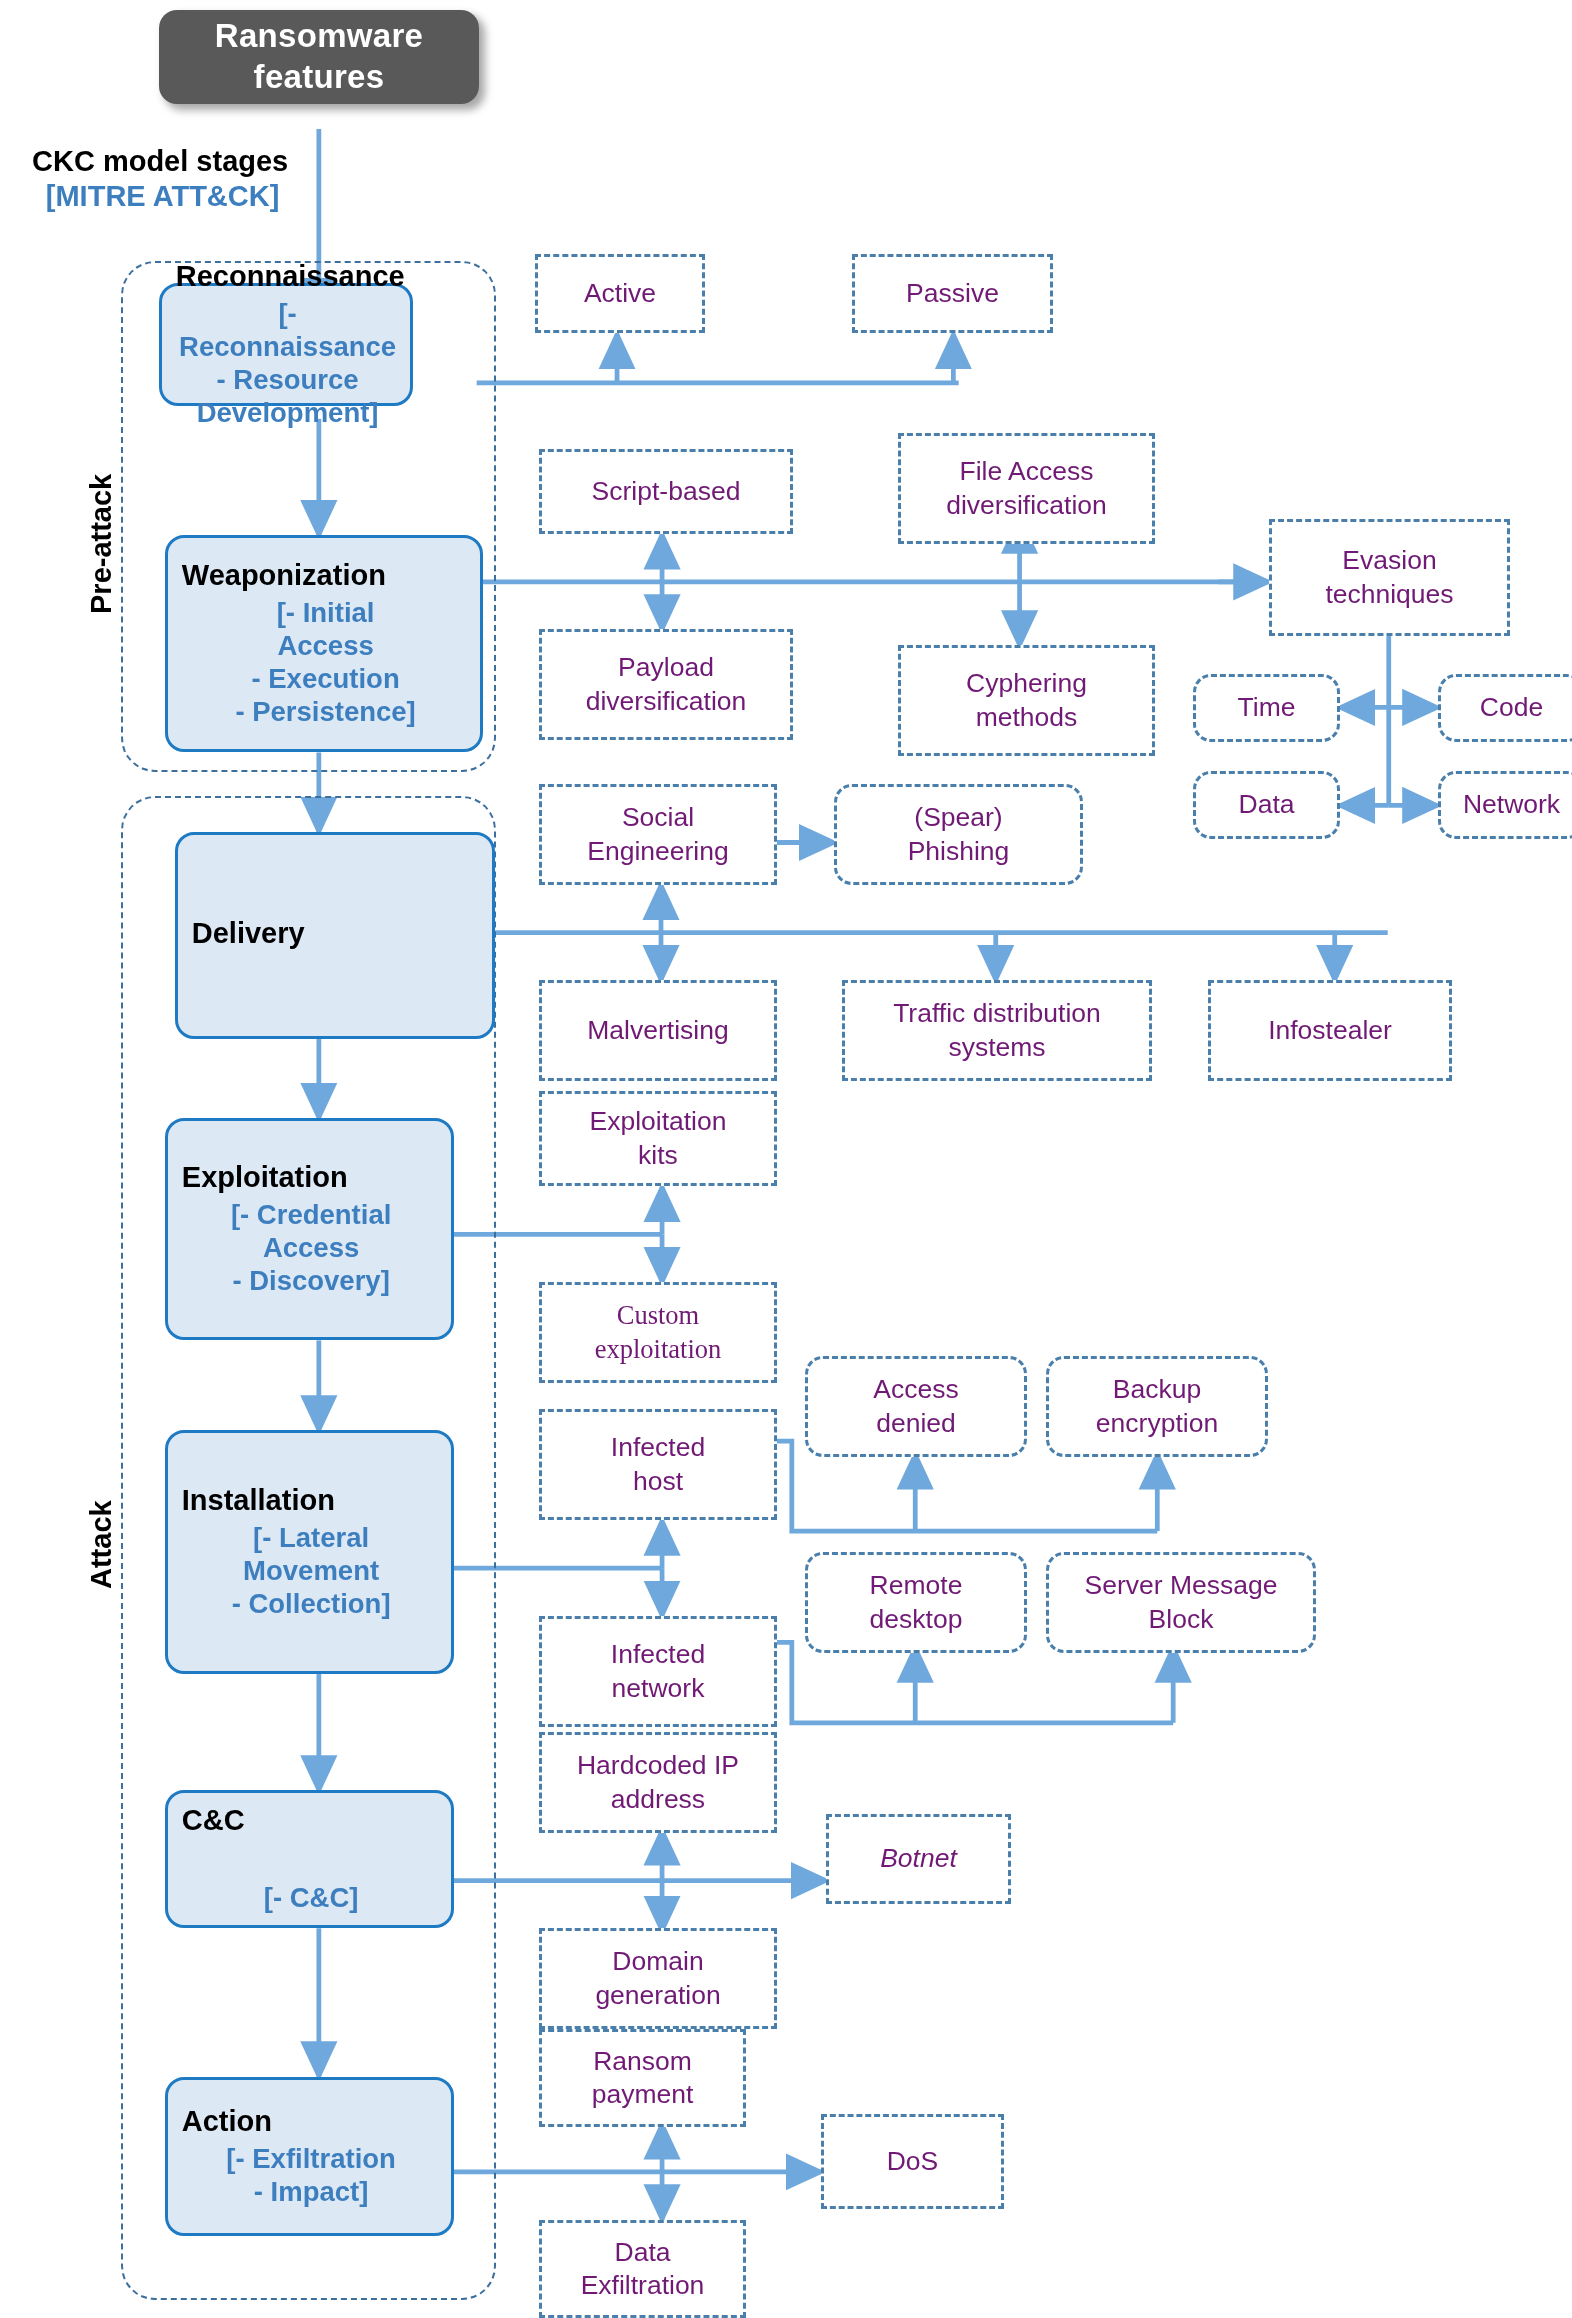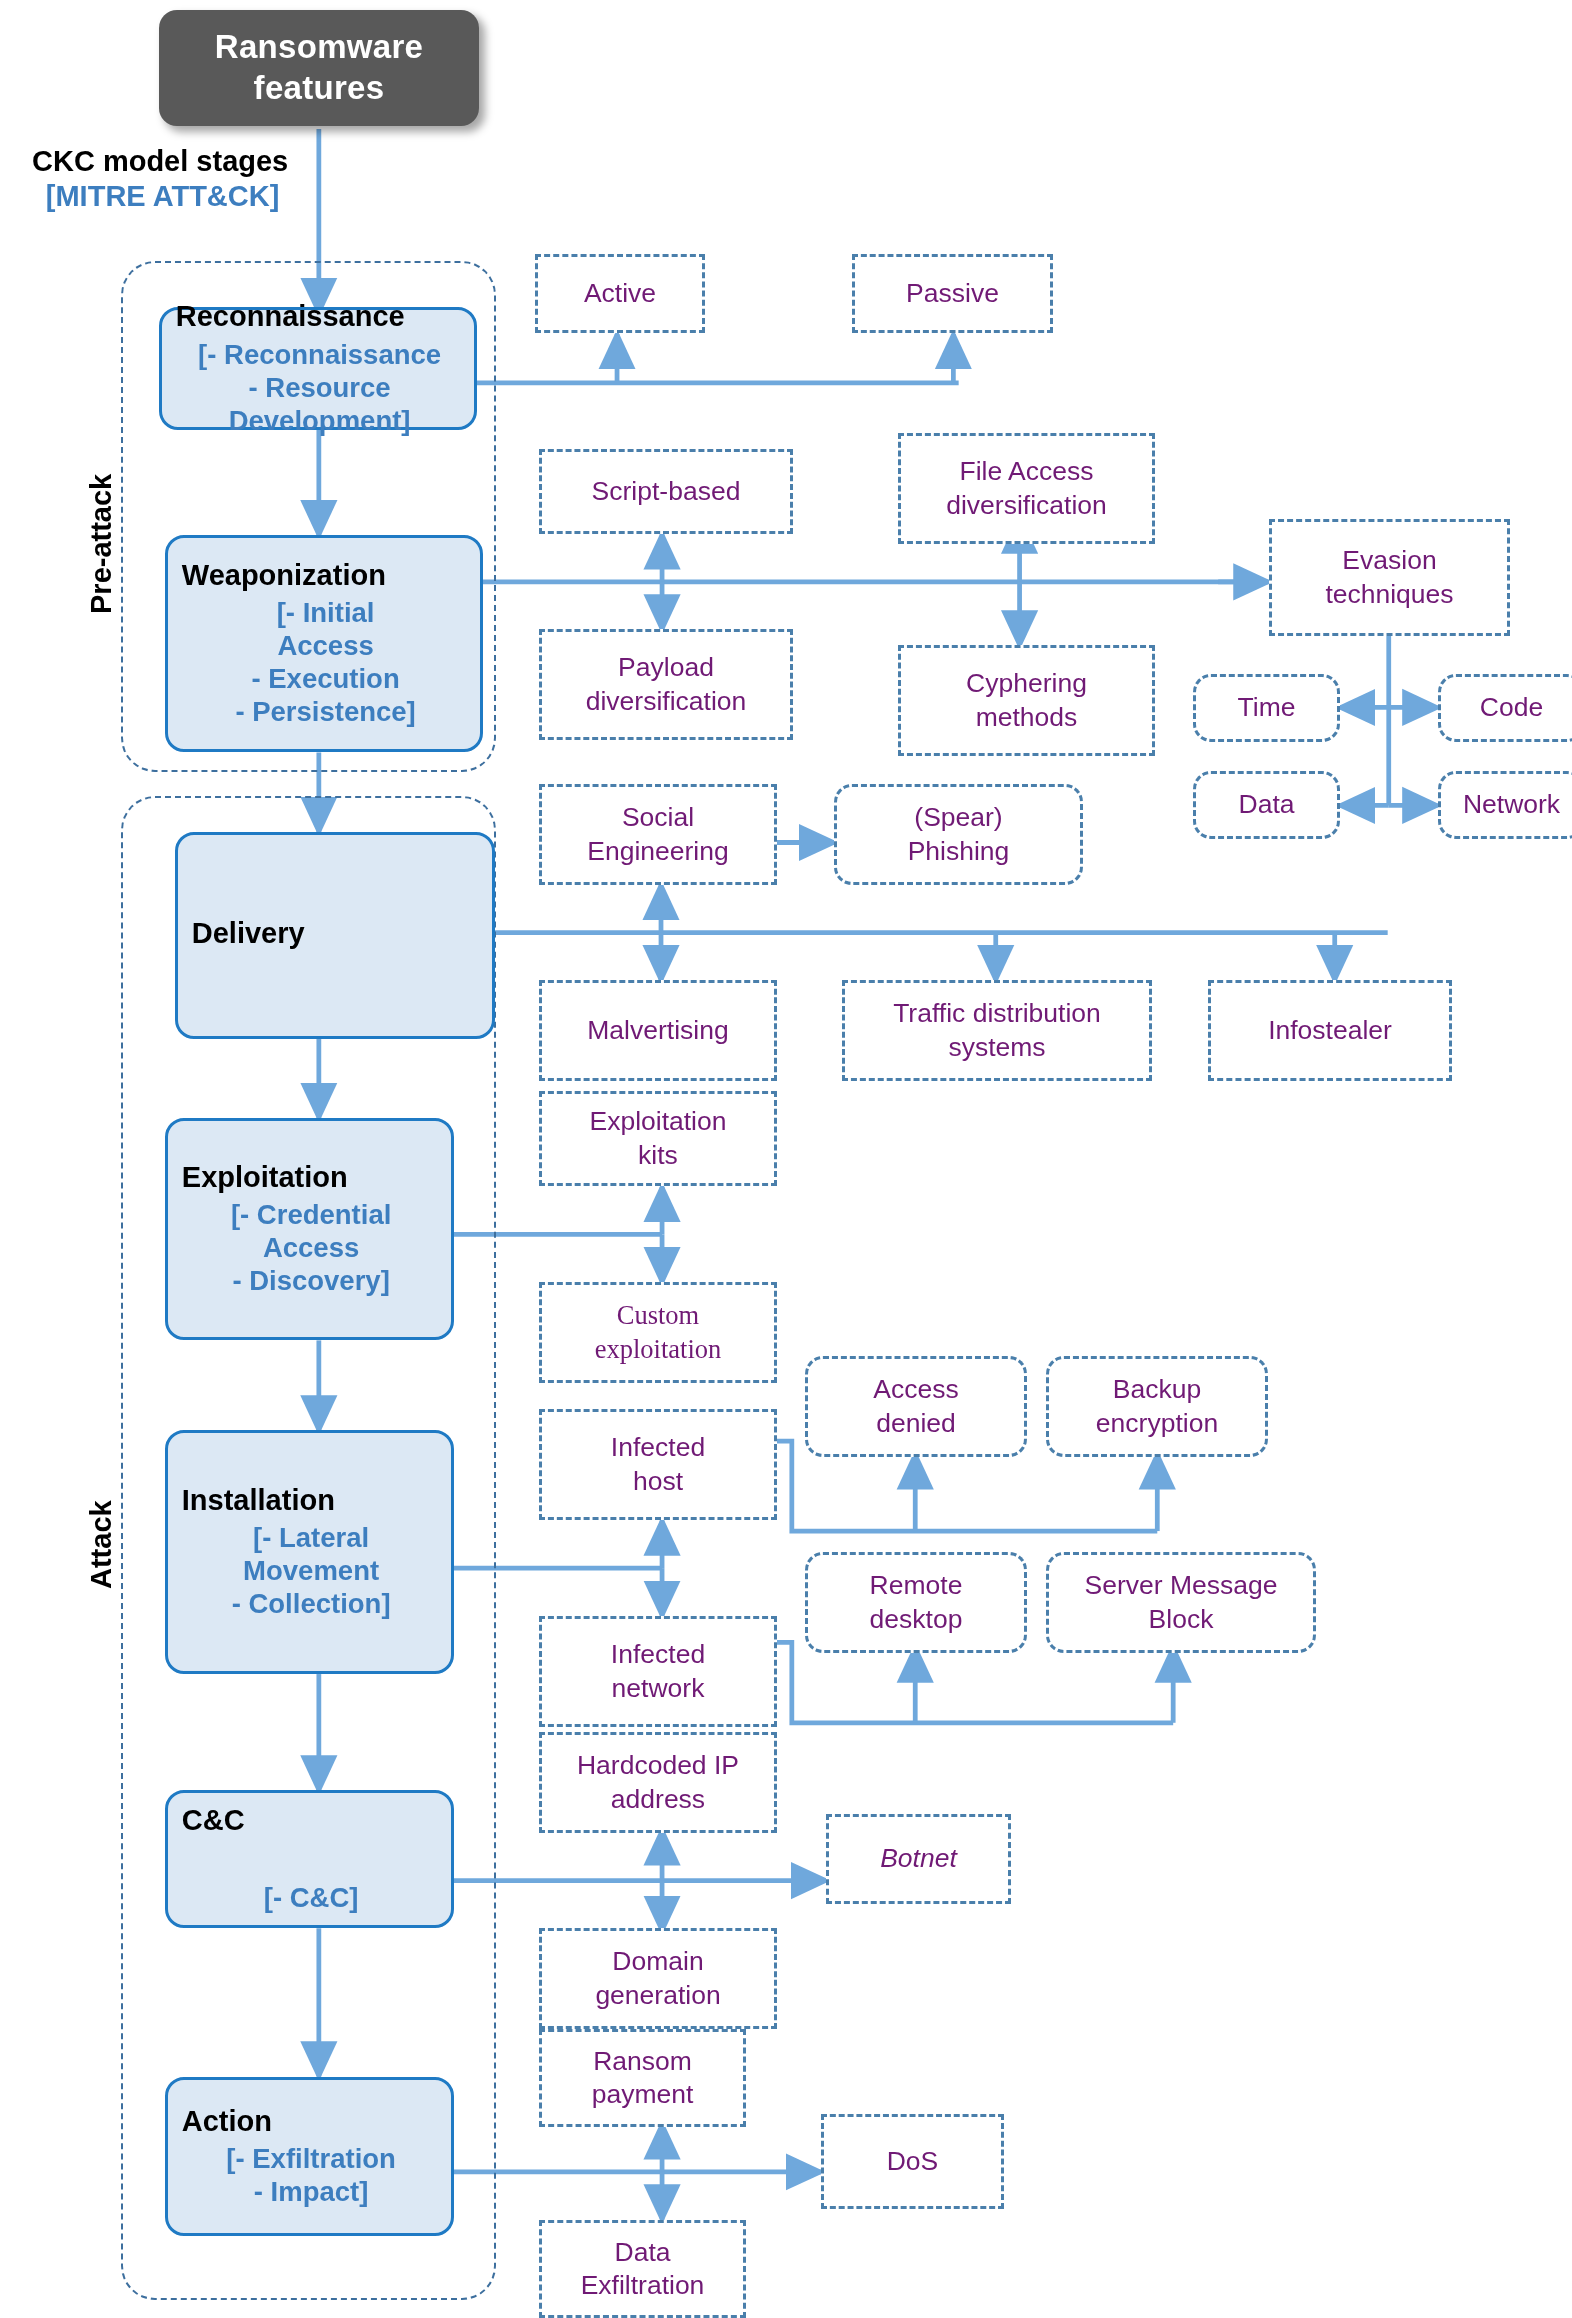--- a/index.html
+++ b/index.html
@@ -154,37 +154,37 @@
       <path d="M855,3550 L1560,3550" marker-end="url(#ah)"></path>
       <line x1="1250" y1="3550" x2="1250" y2="3455" marker-end="url(#ah)"></line>
       <line x1="1250" y1="3550" x2="1250" y2="3645" marker-end="url(#ah)"></line>
 
       <path d="M855,4100 L1550,4100" marker-end="url(#ah)"></path>
       <line x1="1250" y1="4100" x2="1250" y2="4010" marker-end="url(#ah)"></line>
       <line x1="1250" y1="4100" x2="1250" y2="4190" marker-end="url(#ah)"></line>
     </g>
   </svg>
 
-  <div class="root-node" style="left:159px;top:9.5px;width:320px;height:116px;">
+  <div class="root-node" style="left:159px;top:9.5px;width:320px;height:94px;">
     <span style="white-space:pre-line;">Ransomware
 features</span>
   </div>
 
   <div class="legend" style="left:32px;top:144px;">
     <div class="l1">CKC model stages</div>
     <div class="l2">[MITRE ATT&amp;CK]</div>
   </div>
 
   <div class="phase-group" style="left:121px;top:261px;width:371px;height:507px;"></div>
   <div class="phase-label" style="left:85px;top:614px;">Pre-attack</div>
 
   <div class="phase-group" style="left:121px;top:796px;width:371px;height:1500px;"></div>
   <div class="phase-label" style="left:85px;top:1589px;">Attack</div>
 
-  <div class="stage" style="left:159px;top:307px;width:318px;height:123px;">
+  <div class="stage" style="left:159px;top:283px;width:254px;height:123px;">
     <div class="st-title">Reconnaissance</div>
     <div class="st-sub">[- Reconnaissance
 - Resource
 Development]</div>
   </div>
 
   <div class="stage" style="left:165px;top:535px;width:318px;height:217px;">
     <div class="st-title">Weaponization</div>
     <div class="st-sub">[- Initial
 Access

